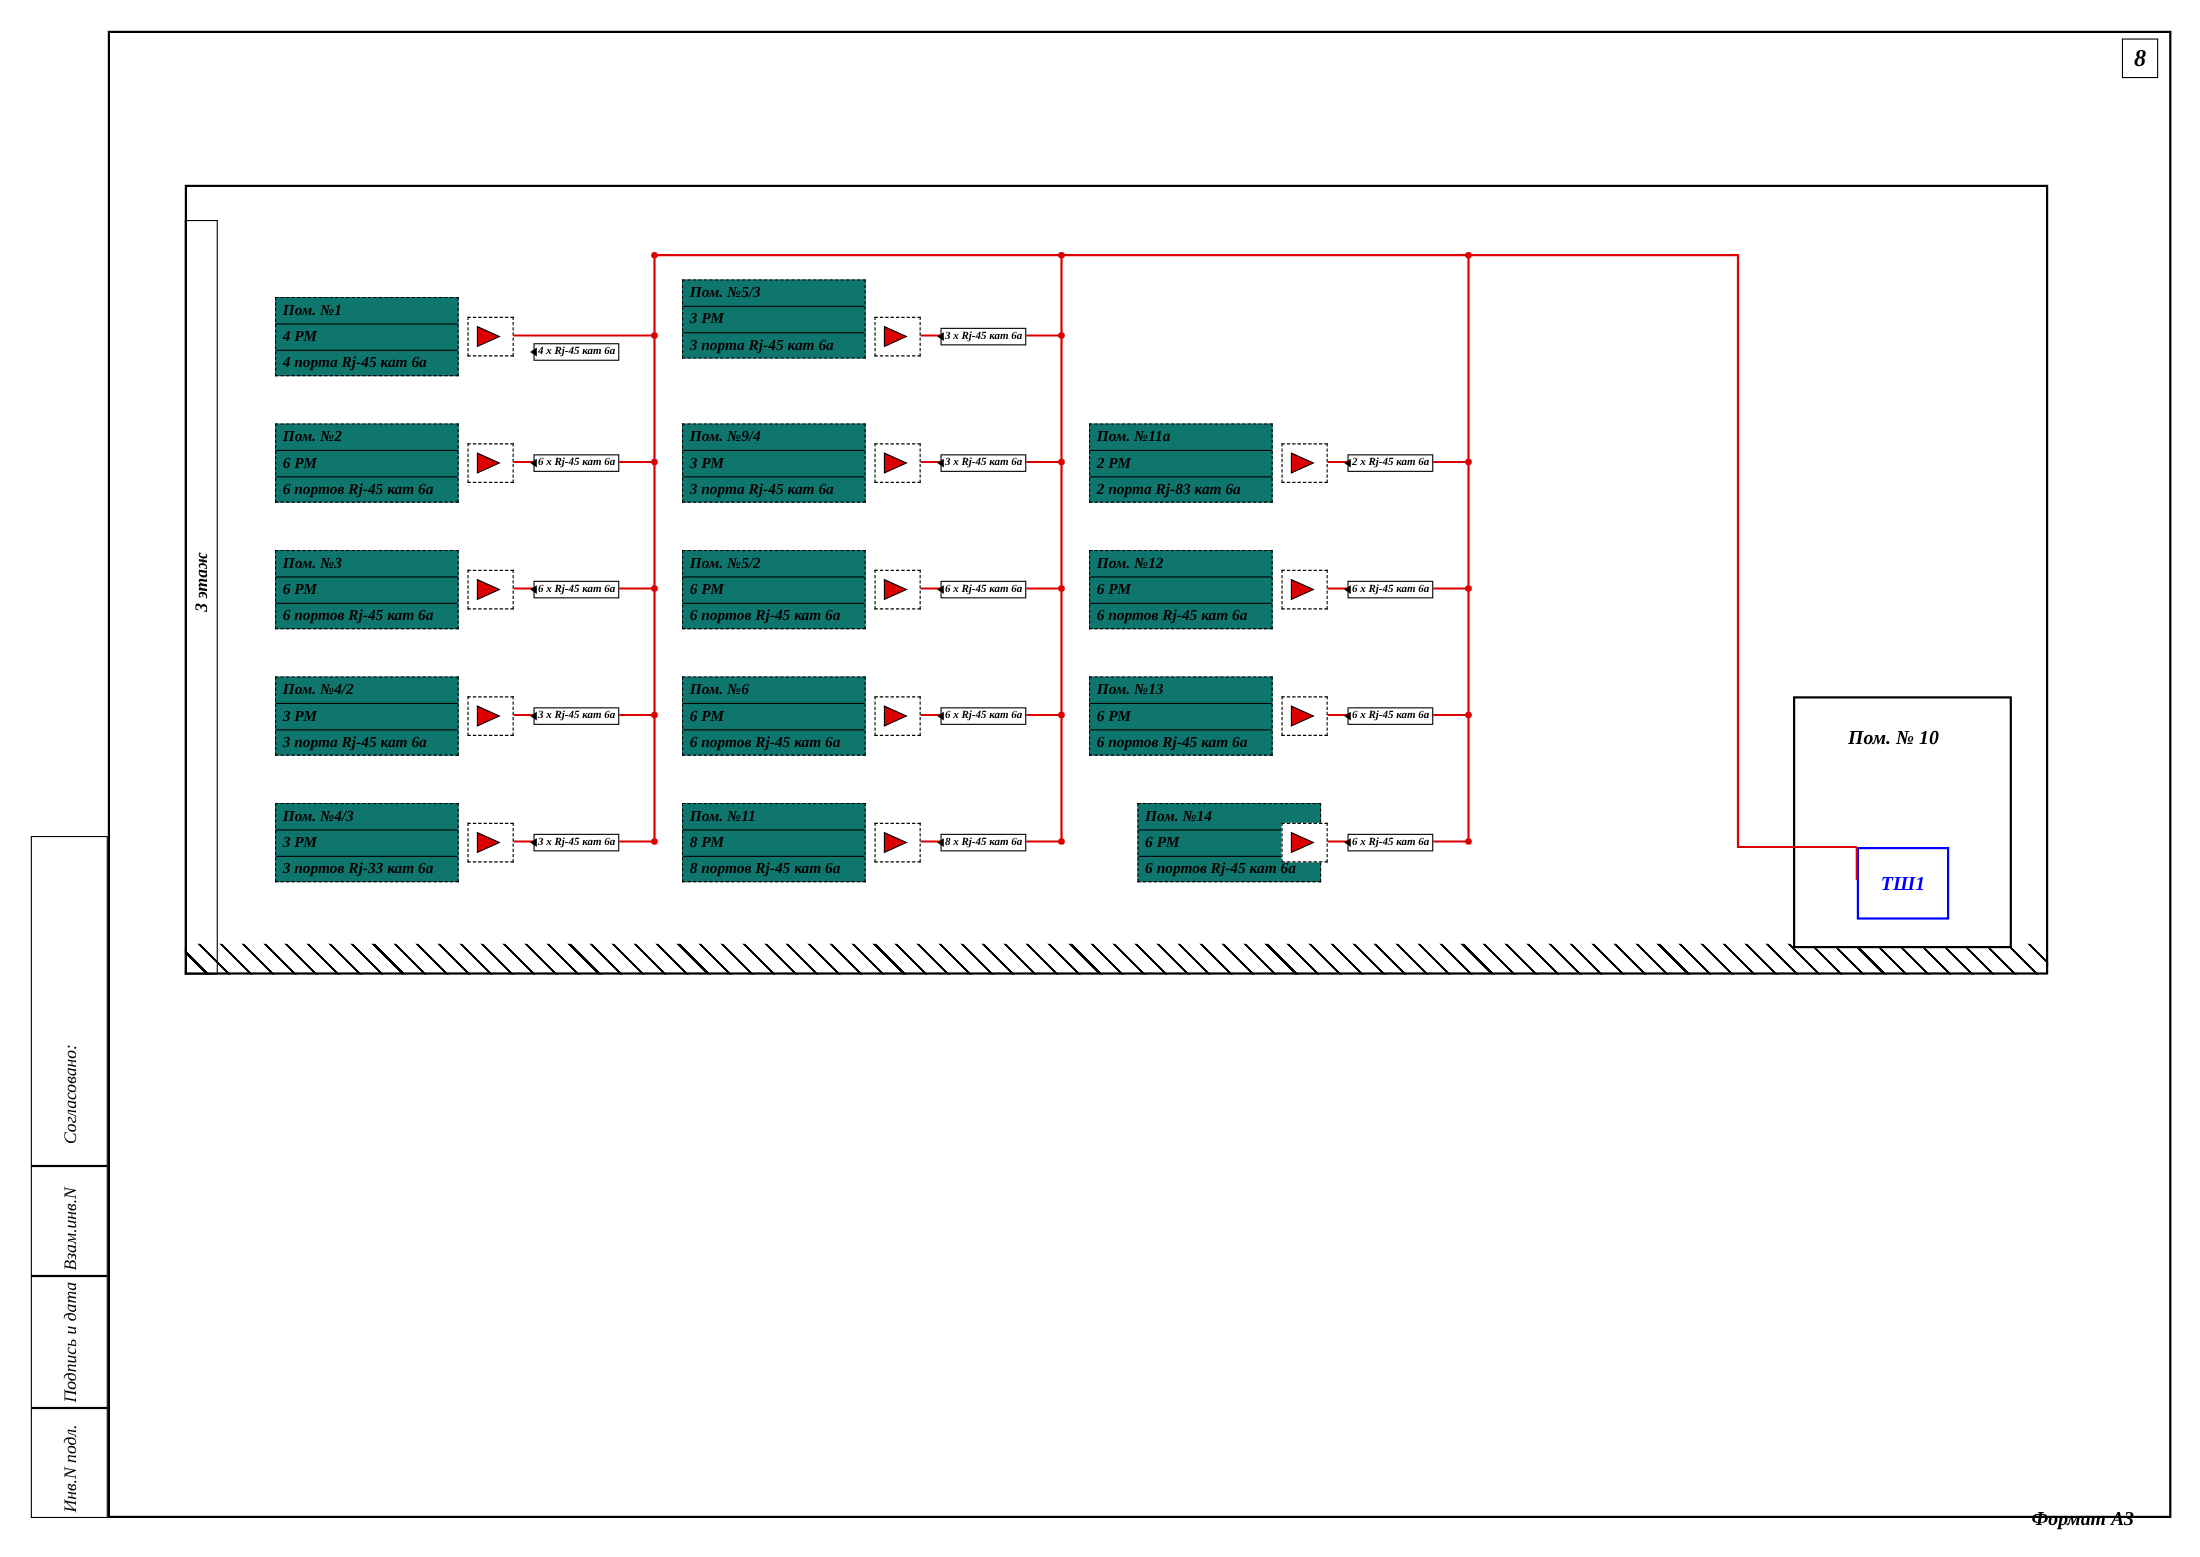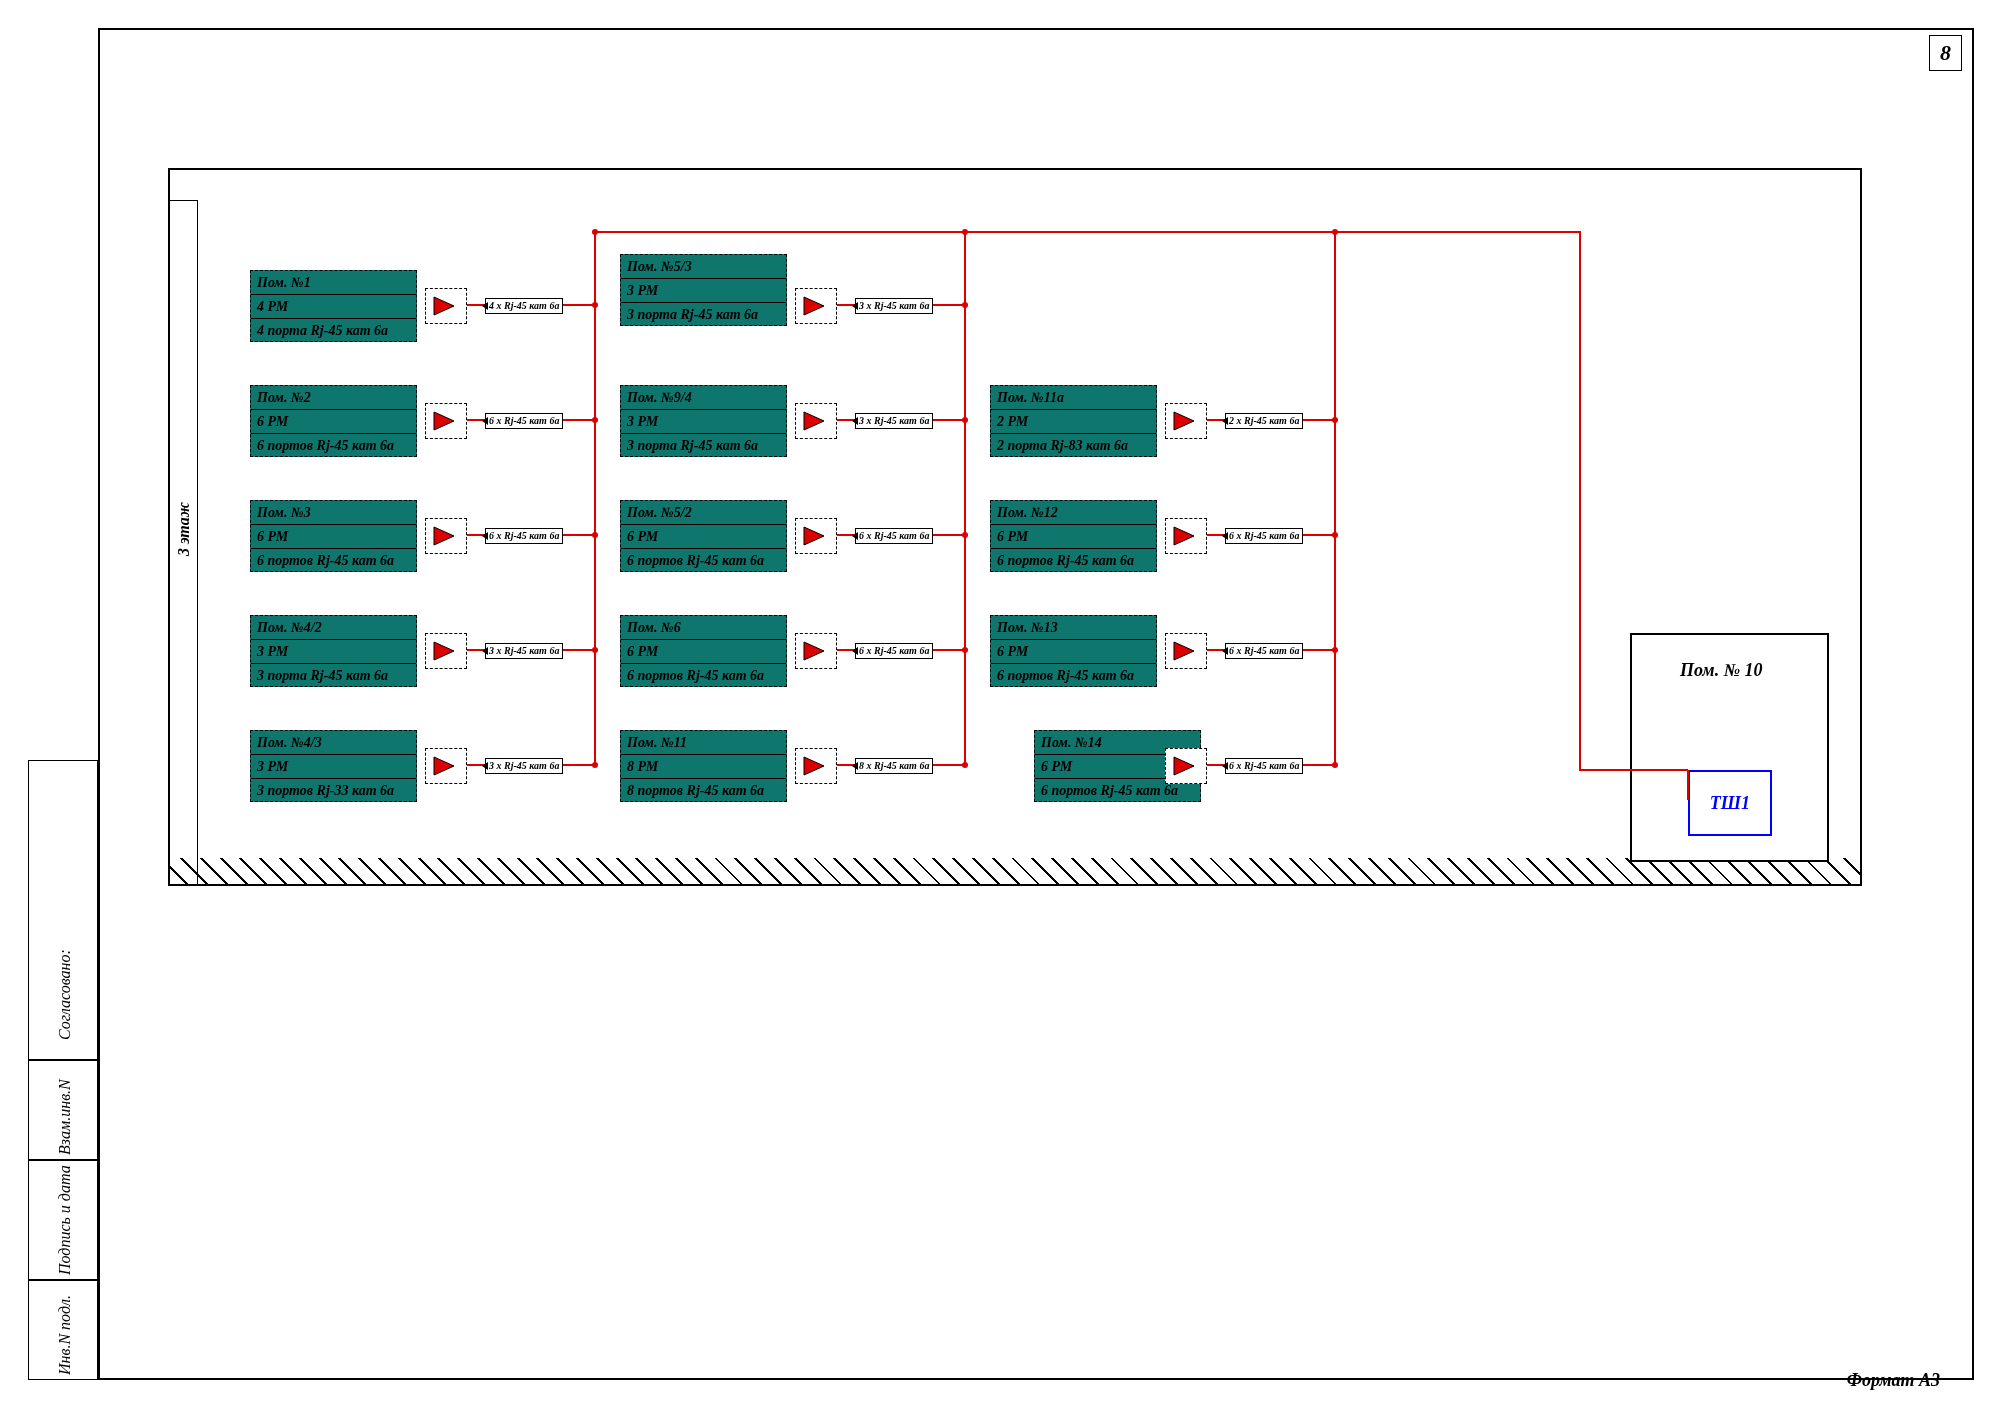--- a/index.html
+++ b/index.html
@@ -91,21 +91,21 @@
       <div class="roomblk" style="left: 250px; top: 270px;">
         <div class="roomrow">Пом. №1</div>
         <div class="roomrow">4 РМ</div>
         <div class="roomrow">4 порта Rj-45 кат 6а</div>
       </div>
       <div class="iconbox" style="left: 425px; top: 288px;">
         <svg width="28" height="22">
           <polygon points="2,2 2,20 22,11" fill="#d00" stroke="#000" stroke-width="1"></polygon>
         </svg>
       </div>
-      <div class="cabletag" style="left: 485px; top: 298px;">4 x Rj-45 кат 6а</div>
+      <div class="cabletag" style="left: 485px; top: 312px;">4 x Rj-45 кат 6а</div>
       <div class="roomblk" style="left: 250px; top: 385px;">
         <div class="roomrow">Пом. №2</div>
         <div class="roomrow">6 РМ</div>
         <div class="roomrow">6 портов Rj-45 кат 6а</div>
       </div>
       <div class="iconbox" style="left: 425px; top: 403px;">
         <svg width="28" height="22">
           <polygon points="2,2 2,20 22,11" fill="#d00" stroke="#000" stroke-width="1"></polygon>
         </svg>
       </div>

